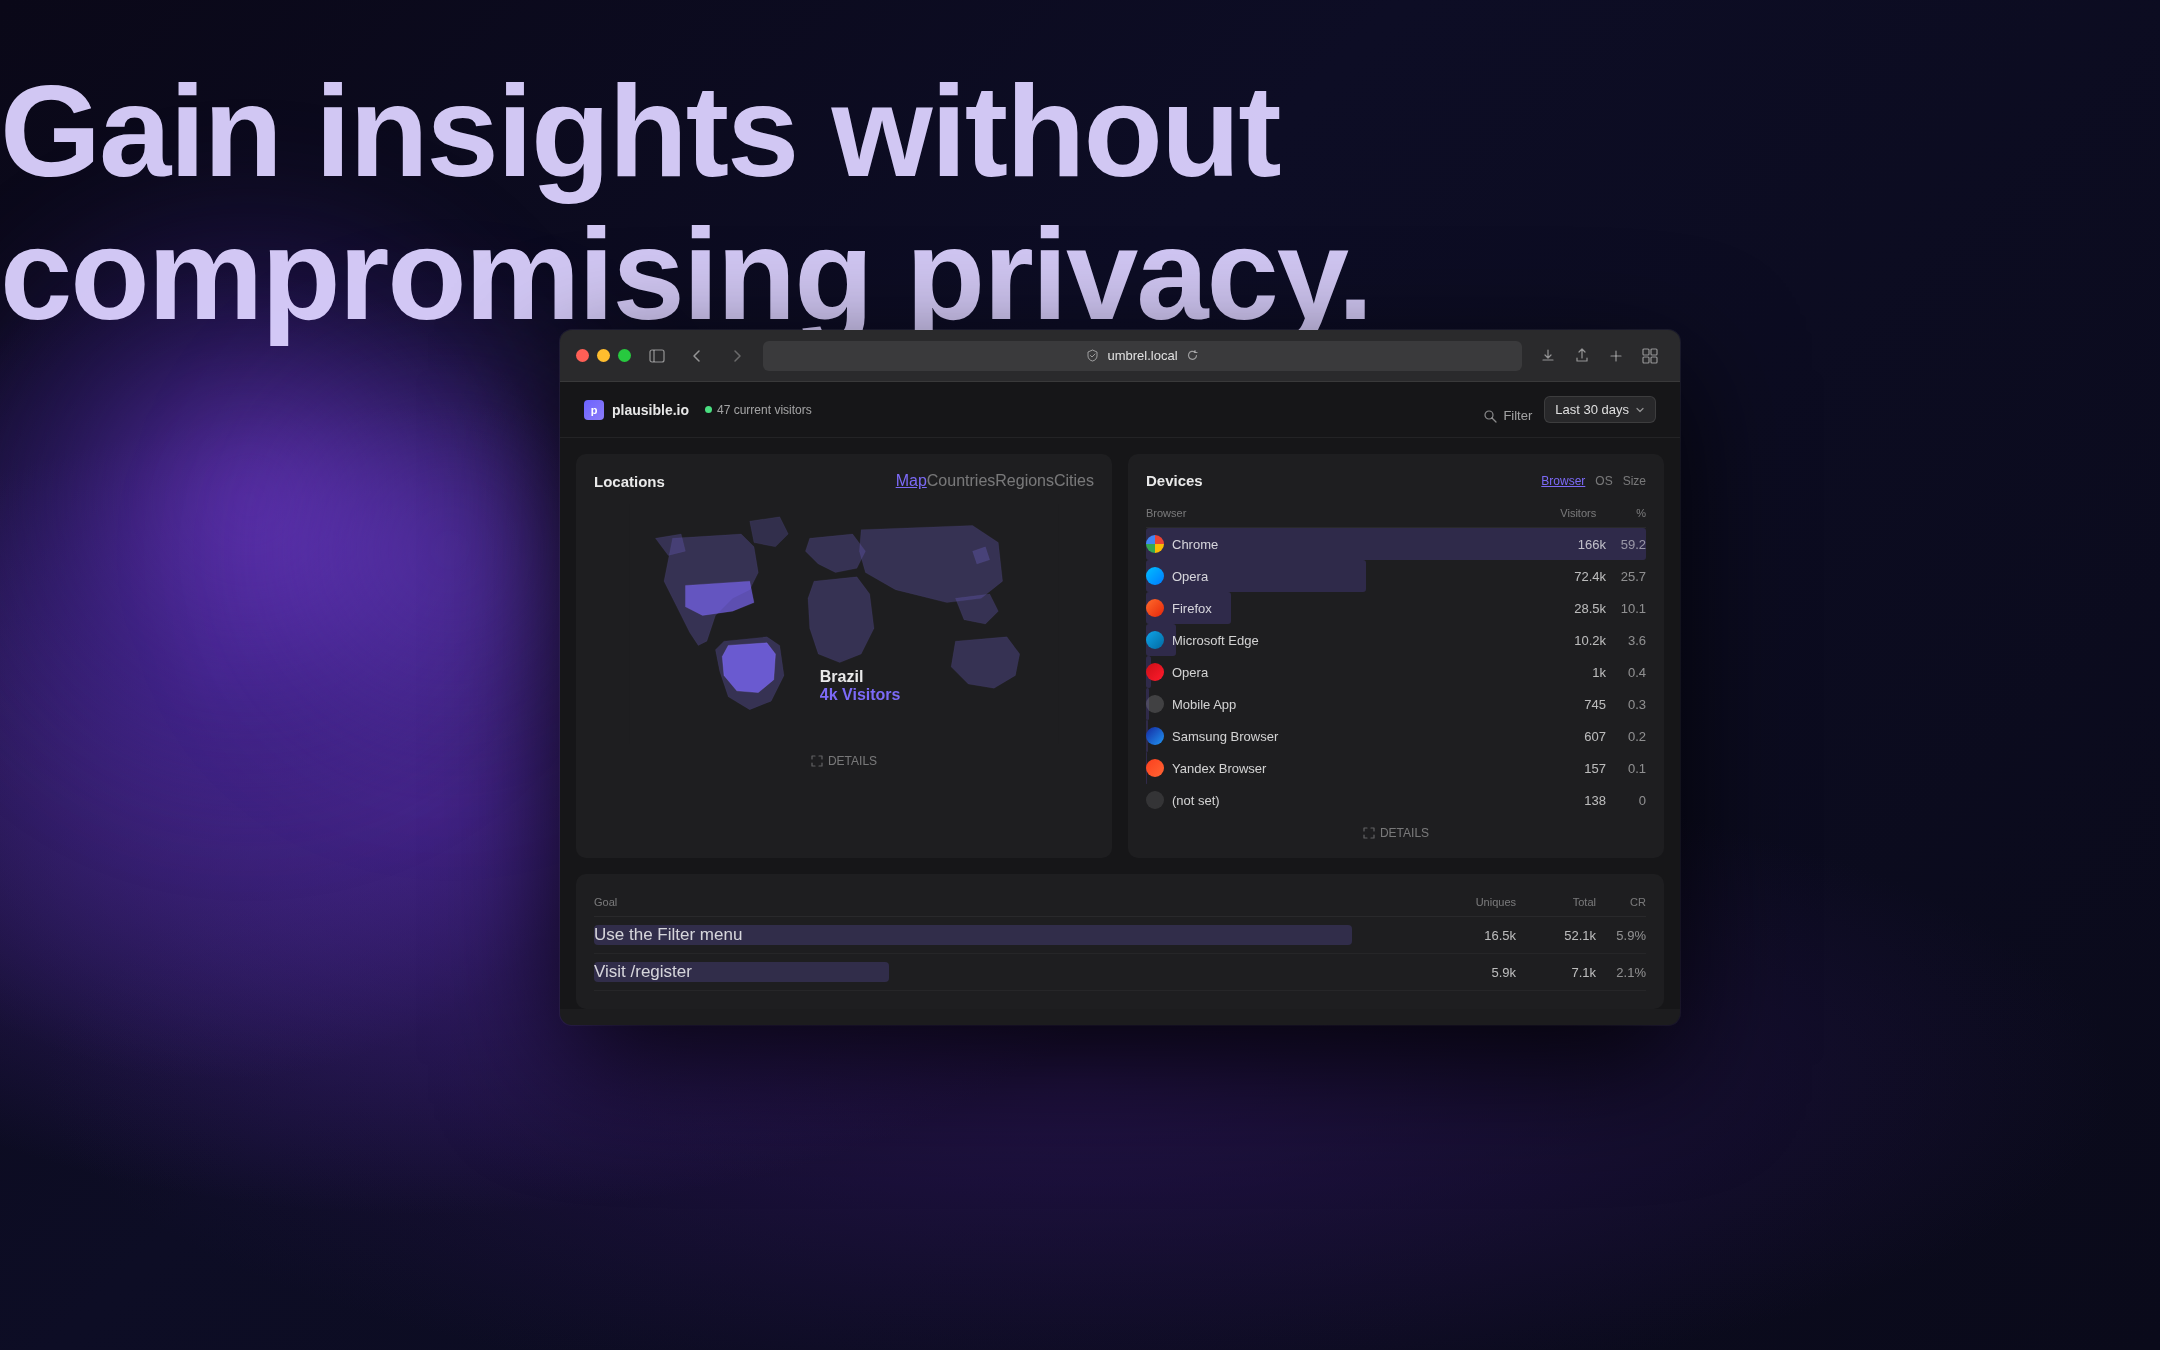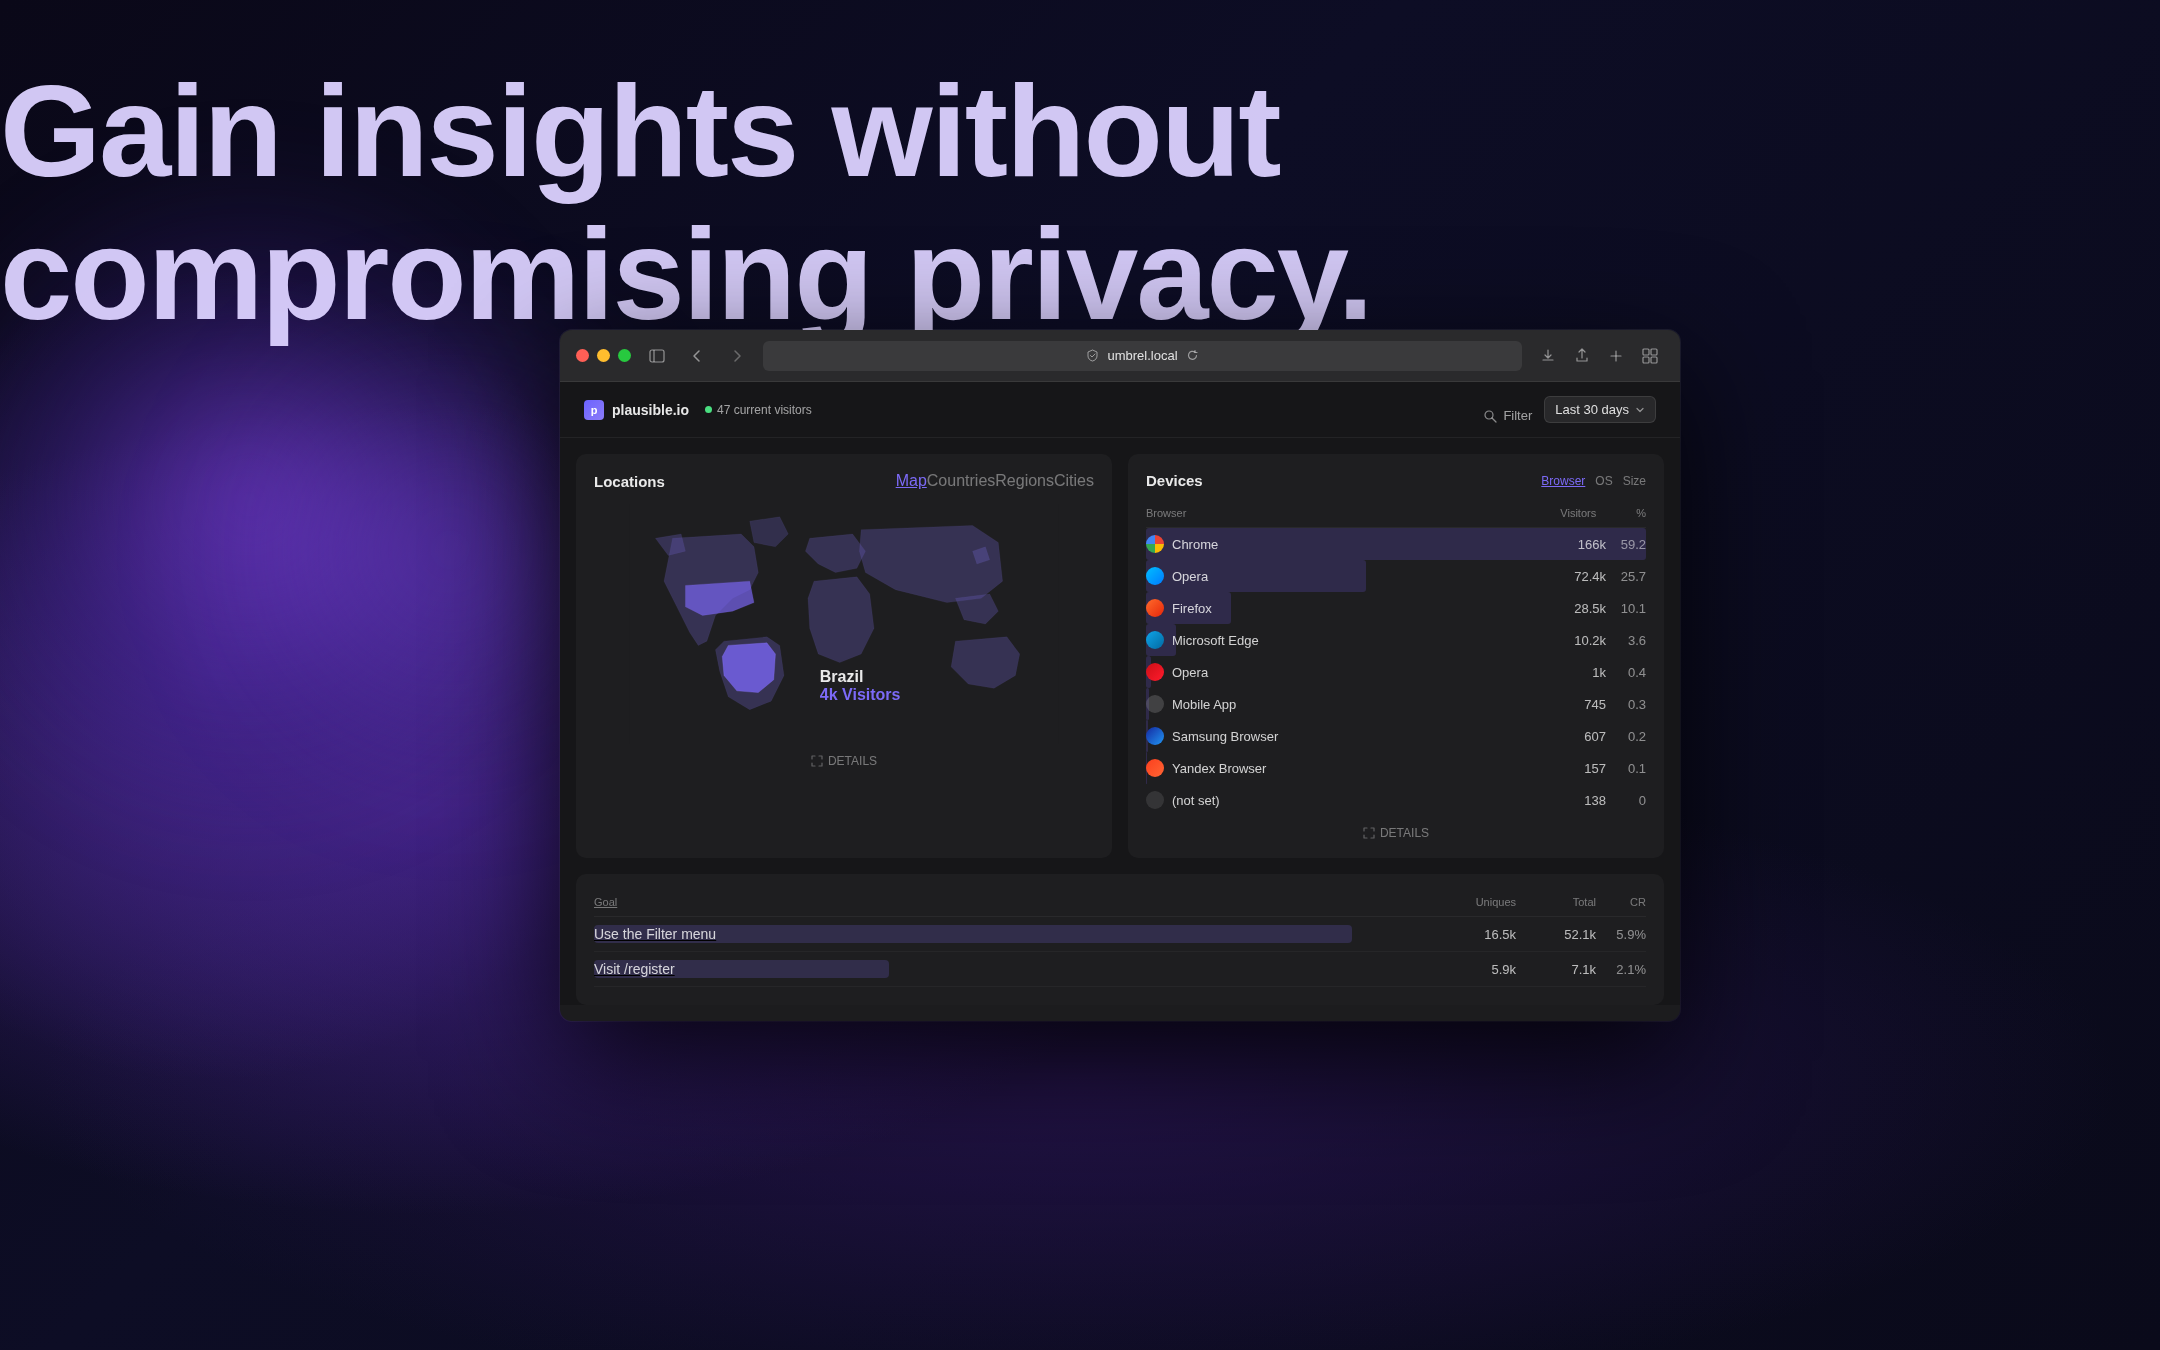--- a/index.html
+++ b/index.html
@@ -380,21 +380,21 @@
     }
 
     .goals-table-header {
       display: flex;
       font-size: 11px;
       color: rgba(255,255,255,0.4);
       padding: 4px 0 8px;
       border-bottom: 1px solid rgba(255,255,255,0.05);
     }
 
-    .goals-col-goal { flex: 1; text-decoration: underline; }
+    .goals-col-goal { flex: 1; }
     .goals-col-uniques { width: 80px; text-align: right; }
     .goals-col-total { width: 80px; text-align: right; }
     .goals-col-cr { width: 50px; text-align: right; }
 
     .goal-row {
       display: flex;
       align-items: center;
       padding: 8px 0;
       border-bottom: 1px solid rgba(255,255,255,0.04);
     }
@@ -407,21 +407,21 @@
     .goal-bar-fill {
       position: absolute;
       left: 0;
       top: 0;
       height: 100%;
       background: rgba(124, 106, 247, 0.2);
       border-radius: 4px;
     }
 
     .goal-name {
-      font-size: 14px;
+      font-size: 17px;
       color: rgba(255,255,255,0.8);
       position: relative;
       z-index: 1;
     }
 
     .goal-val {
       font-size: 13px;
       color: rgba(255,255,255,0.7);
       text-align: right;
     }

